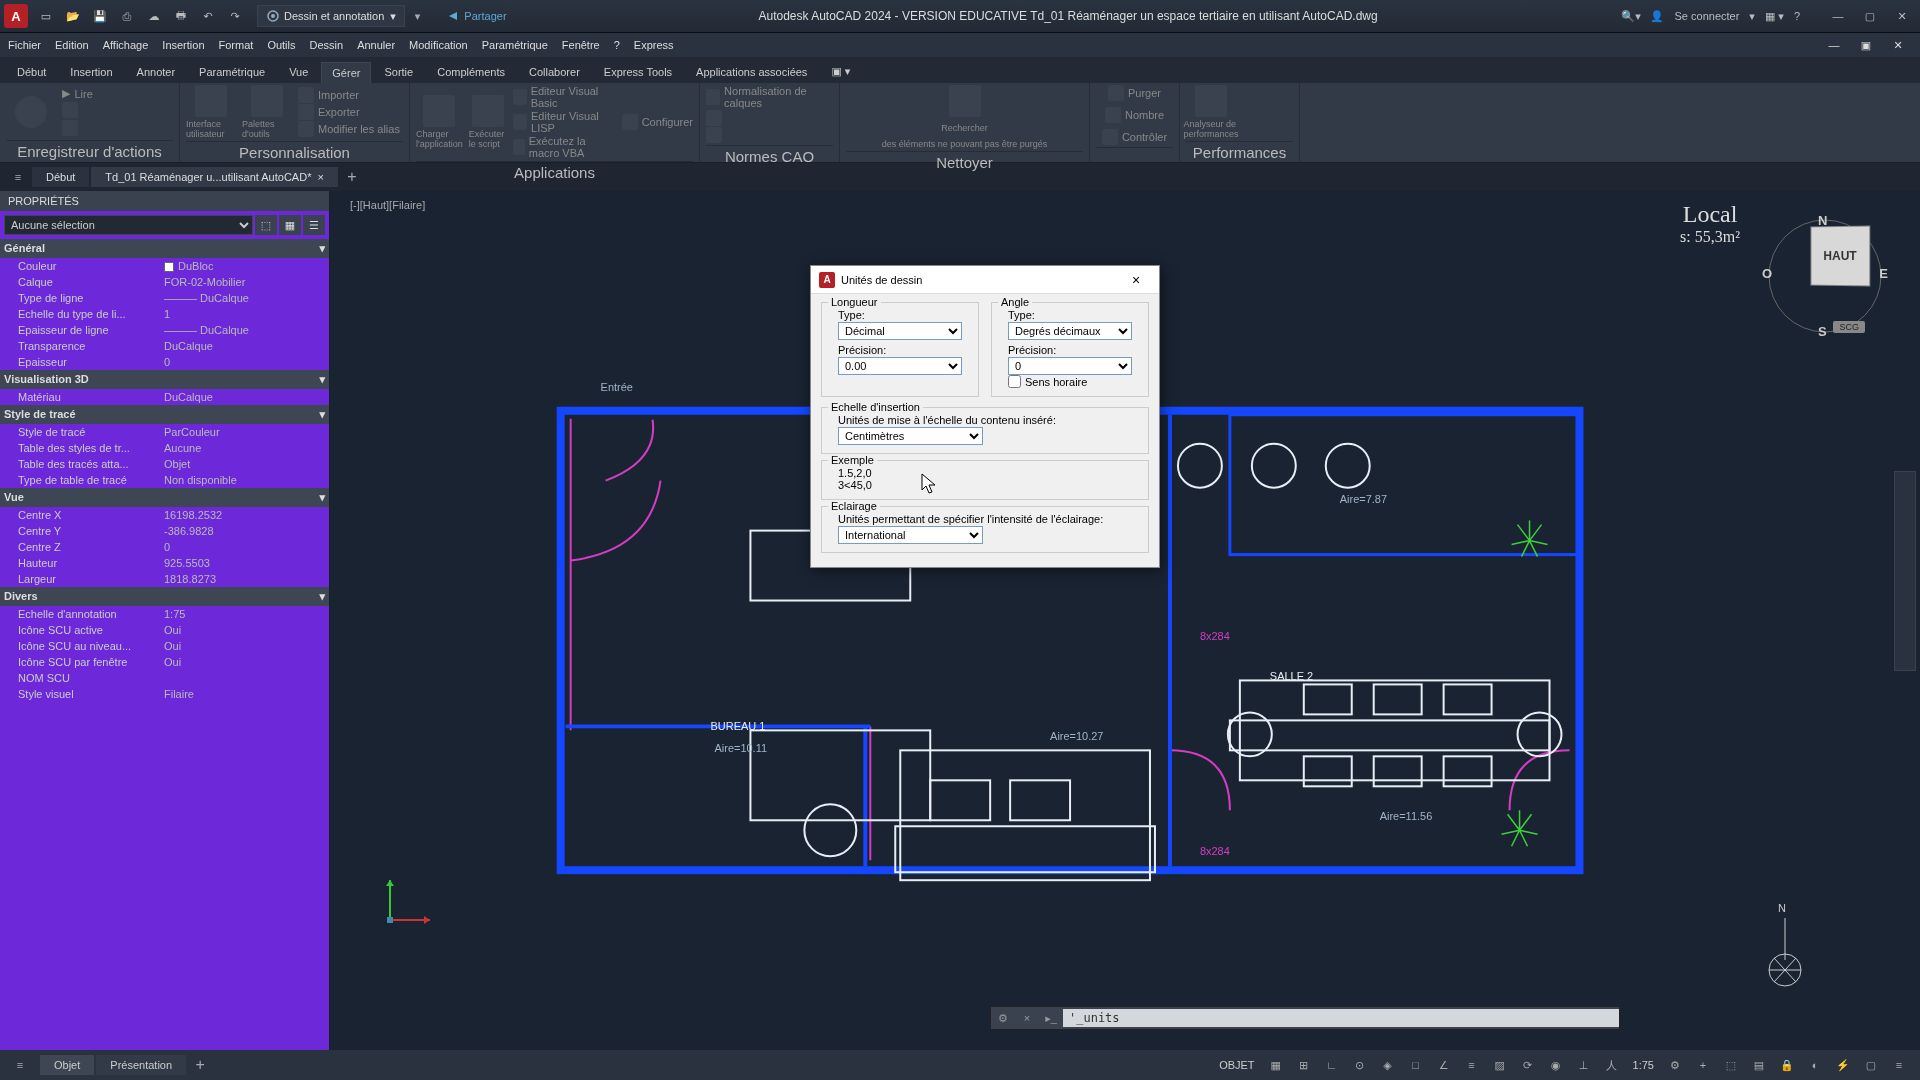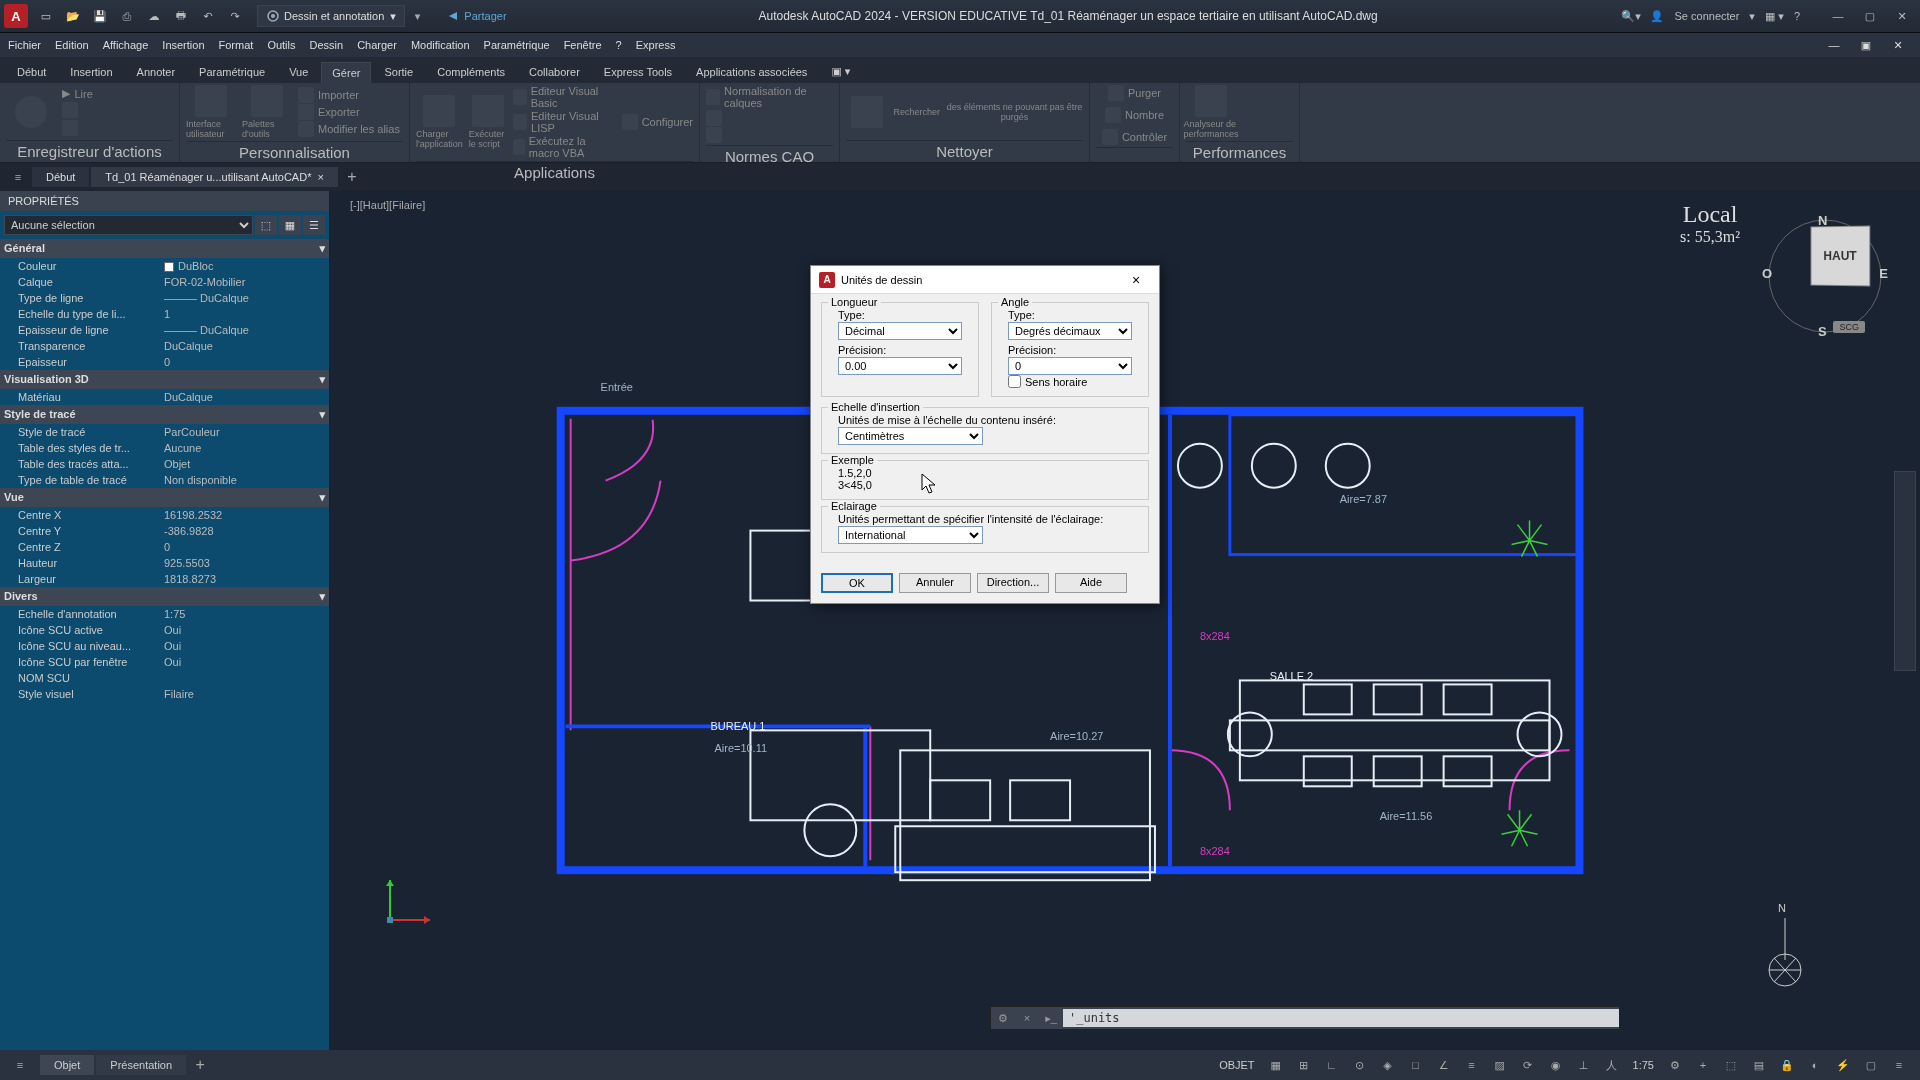--- a/index.html
+++ b/index.html
@@ -32,21 +32,21 @@
 .ricon{width:32px;height:32px;background:#3a4250;border-radius:2px}
 .ricon-sm{width:16px;height:16px;background:#3a4250;border-radius:2px}
 
 .doc-tabs{height:28px;background:#1f2632;display:flex;align-items:center;padding:0 6px;gap:2px}
 .burger{width:24px;height:24px;display:flex;align-items:center;justify-content:center;color:#aaa}
 .doc-tab{padding:4px 14px;background:#2a3240;color:#ddd;font-size:11px;display:flex;align-items:center;gap:6px}
 .doc-tab.active{background:#323a47}
 .doc-add{width:24px;height:24px;display:flex;align-items:center;justify-content:center;color:#aaa;font-size:16px}
 
 .main{position:absolute;top:191px;left:0;right:0;bottom:30px;display:flex}
-.props{width:330px;background:#0c4a6e;color:#ddd;display:flex;flex-direction:column;border-right:1px solid #1a1f2a}
+.props{width:330px;background:#6d28d9;color:#ddd;display:flex;flex-direction:column;border-right:1px solid #1a1f2a}
 .props-hdr{background:#3a4250;padding:4px 8px;font-size:11px;display:flex;justify-content:space-between;align-items:center}
 .props-sel{padding:4px;display:flex;gap:2px;align-items:center}
 .props-sel select{flex:1;background:#222933;color:#ccc;border:1px solid #3e4654;padding:2px;font-size:11px}
 .props-sel .pbtn{width:22px;height:20px;background:#3a4250;display:flex;align-items:center;justify-content:center}
 .pgroup-hdr{background:#3e4654;padding:3px 4px;font-size:11px;font-weight:bold;display:flex;justify-content:space-between;cursor:pointer}
 .prow{display:flex;padding:2px 0;font-size:11px}
 .prow .plabel{width:160px;padding-left:18px;color:#ccc}
 .prow .pval{flex:1;color:#bbb;padding-left:4px}
 .pcolor-sw{width:10px;height:10px;border:1px solid #666;display:inline-block;margin-right:4px;vertical-align:middle}
 
@@ -141,21 +141,21 @@
 </div>
 
 <div class="menubar">
   <span>Fichier</span>
   <span>Edition</span>
   <span>Affichage</span>
   <span>Insertion</span>
   <span>Format</span>
   <span>Outils</span>
   <span>Dessin</span>
-  <span>Charger</span>
+  <span>Annuler</span>
   <span>Modification</span>
   <span>Paramétrique</span>
   <span>Fenêtre</span>
   <span>?</span>
   <span>Express</span>
   <div style="margin-left:auto;display:flex;gap:4px">
     <div class="win-btn">—</div>
     <div class="win-btn">▣</div>
     <div class="win-btn">✕</div>
   </div>
@@ -268,21 +268,21 @@
             <div class="ricon-sm"></div>
           </div>
         <div class="rbtn-sm">
             <div class="ricon-sm"></div>
           </div>
       </div>
     </div>
     <div class="rpanel-title">Normes CAO</div>
   </div>
   <div class="rpanel" style="width:250px">
-    <div class="rpanel-body" style="flex-direction:row;align-items:center;justify-content:center">
+    <div class="rpanel-body" style="flex-direction:column;align-items:center;justify-content:center">
       <div class="rbtn-lg">
           <div class="ricon"></div>
         </div>
       <span style="font-size:9px;text-align:center">Rechercher</span>
       <span style="font-size:9px;text-align:center">des éléments ne pouvant pas être purgés</span>
     </div>
     <div class="rpanel-title">Nettoyer</div>
   </div>
   <div class="rpanel" style="width:90px">
     <div class="rpanel-body" style="flex-direction:column">
@@ -598,26 +598,20 @@
     <div class="dlg-fs">
       <span class="legend">Exemple</span>
       <div>1.5,2,0</div>
       <div>3&lt;45,0</div>
     </div>
     <div class="dlg-fs">
       <span class="legend">Eclairage</span>
       <span class="dlg-lbl">Unités permettant de spécifier l'intensité de l'éclairage:</span>
       <select class="dlg-sel" style="width:145px"><option>International</option></select>
     </div>
-  </div>
-  <div class="dlg-btns">
-    <div class="dlg-btn primary">OK</div>
-    <div class="dlg-btn">Annuler</div>
-    <div class="dlg-btn">Direction...</div>
-    <div class="dlg-btn">Aide</div>
   </div>
 </div>
 
 <svg class="cursor" width="18" height="22" viewBox="0 0 18 22">
   <path d="M1 1l0 16l4 -4l3 7l3 -1l-3 -7l6 0z" fill="#fff" stroke="#000" stroke-width="1"></path>
 </svg>
 
 <div class="statusbar">
   <div class="burger">≡</div>
   <div class="status-tabs">

